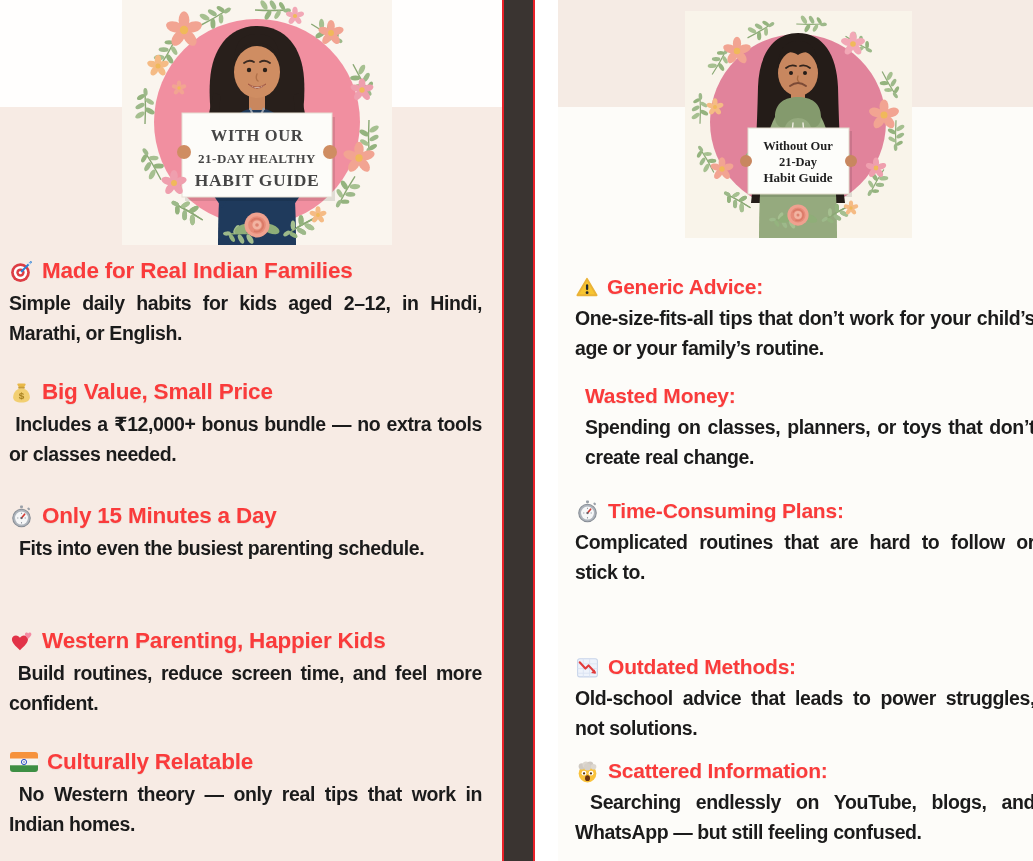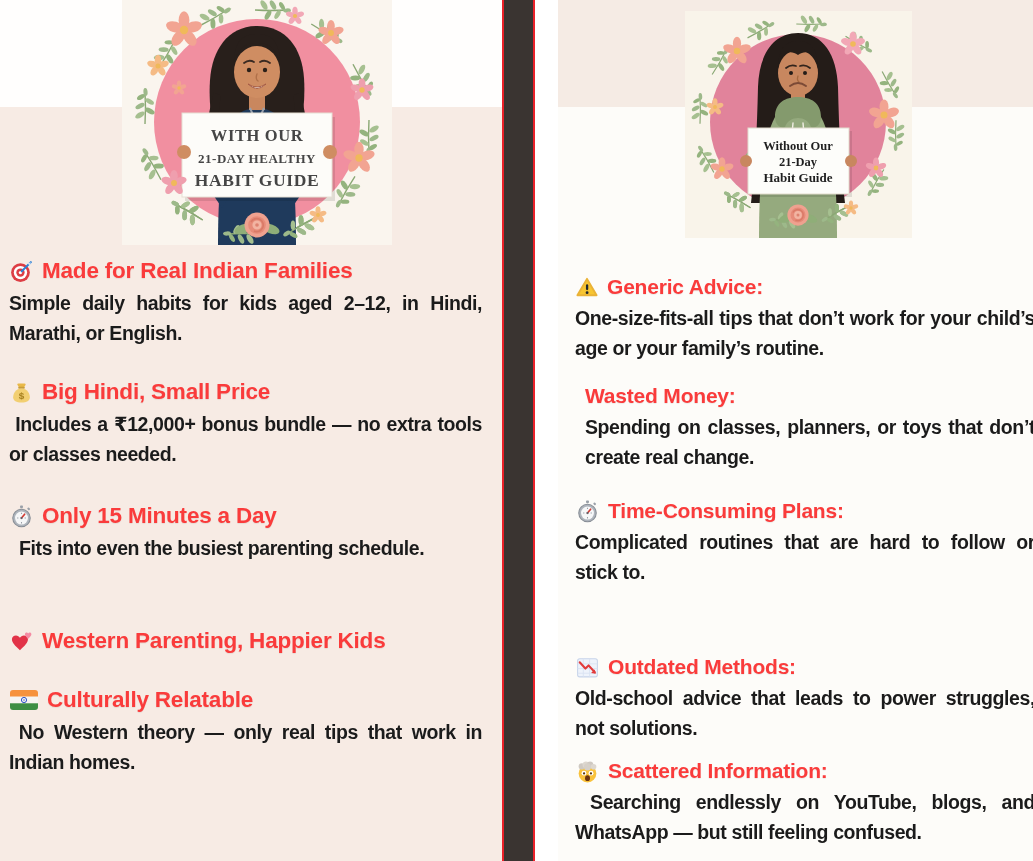--- a/index.html
+++ b/index.html
@@ -156,21 +156,21 @@
       <section class="item">
         <h3 class="title">
           <span class="ico">
             <svg width="25" height="25" viewBox="0 0 24 24">
               <path d="M9.5,7 L8,4.5 Q8,3.4 9,3.4 L15,3.4 Q16,3.4 16,4.5 L14.5,7 Z" fill="#e9b949"></path>
               <rect x="8.8" y="6.4" width="6.4" height="2" rx="1" fill="#c79c3a"></rect>
               <path d="M12,8.2 C6.6,8.2 4,13 4,16.5 C4,20 7,21.6 12,21.6 C17,21.6 20,20 20,16.5 C20,13 17.4,8.2 12,8.2 Z" fill="#f2cf71"></path>
               <text x="12" y="18.2" font-size="9.5" font-weight="bold" fill="#a9821f" text-anchor="middle" font-family="'Liberation Sans',sans-serif">$</text>
             </svg>
           </span>
-          <span class="t">Big Hindi, Small Price</span>
+          <span class="t">Big Value, Small Price</span>
         </h3>
         <p class="body">&nbsp;Includes a ₹12,000+ bonus bundle — no extra tools or classes needed.</p>
       </section>
 
       <section class="item">
         <h3 class="title">
           <span class="ico">
             <svg width="25" height="25" viewBox="0 0 24 24">
               <rect x="10.6" y="1.4" width="2.8" height="2.6" rx="0.8" fill="#9aa0a8"></rect>
               <rect x="17.6" y="3.6" width="2.6" height="2" rx="0.8" fill="#9aa0a8" transform="rotate(45 18.9 4.6)"></rect>
@@ -189,20 +189,21 @@
       <section class="item">
         <h3 class="title">
           <span class="ico">
             <svg width="25" height="25" viewBox="0 0 24 24">
               <path d="M10.5 20.5 C5.8 16 2.8 13.2 2.8 9.9 C2.8 7.6 4.6 6.2 6.7 6.2 C8.3 6.2 9.8 7.2 10.5 8.5 C11.2 7.2 12.7 6.2 14.3 6.2 C16.4 6.2 18.2 7.6 18.2 9.9 C18.2 13.2 15.2 16 10.5 20.5 Z" fill="#e23348"></path>
               <path d="M18.4 9.3 C16.5 7.5 15.3 6.4 15.3 5 C15.3 4 16.1 3.4 17 3.4 C17.7 3.4 18.1 3.8 18.4 4.3 C18.7 3.8 19.1 3.4 19.8 3.4 C20.7 3.4 21.5 4 21.5 5 C21.5 6.4 20.3 7.5 18.4 9.3 Z" fill="#f58ba3"></path>
             </svg>
           </span>
           <span class="t">Western Parenting, Happier Kids</span>
         </h3>
+        <p class="body">&nbsp;Build routines, reduce screen time, and feel more confident.</p>
       </section>
 
       <section class="item">
         <h3 class="title">
           <span class="ico">
             <svg width="30" height="22" viewBox="0 0 30 22">
               <clipPath id="flagclip">
                   <rect x="1" y="1" width="28" height="20" rx="3"></rect>
                 </clipPath>
               <g clip-path="url(#flagclip)">

